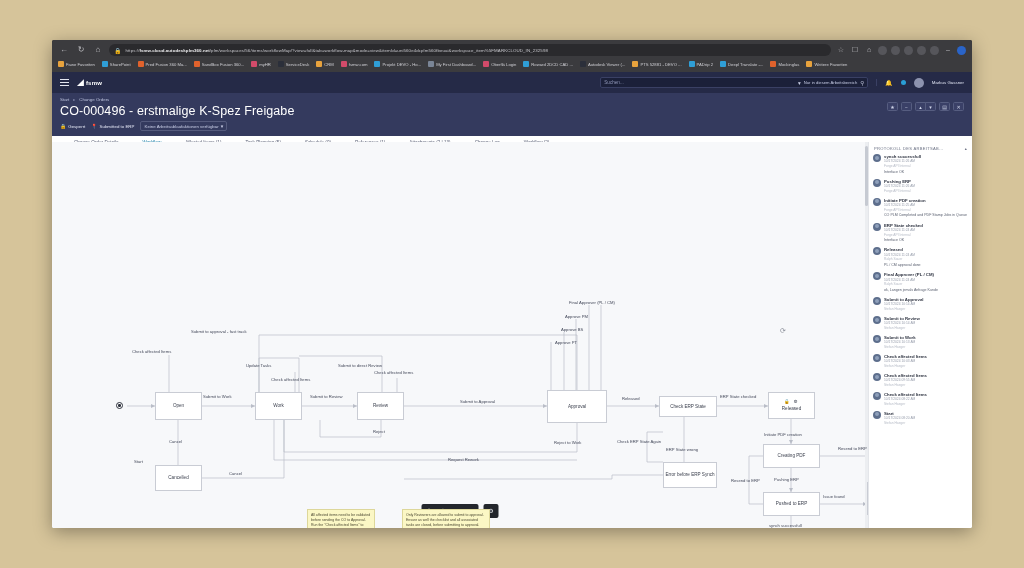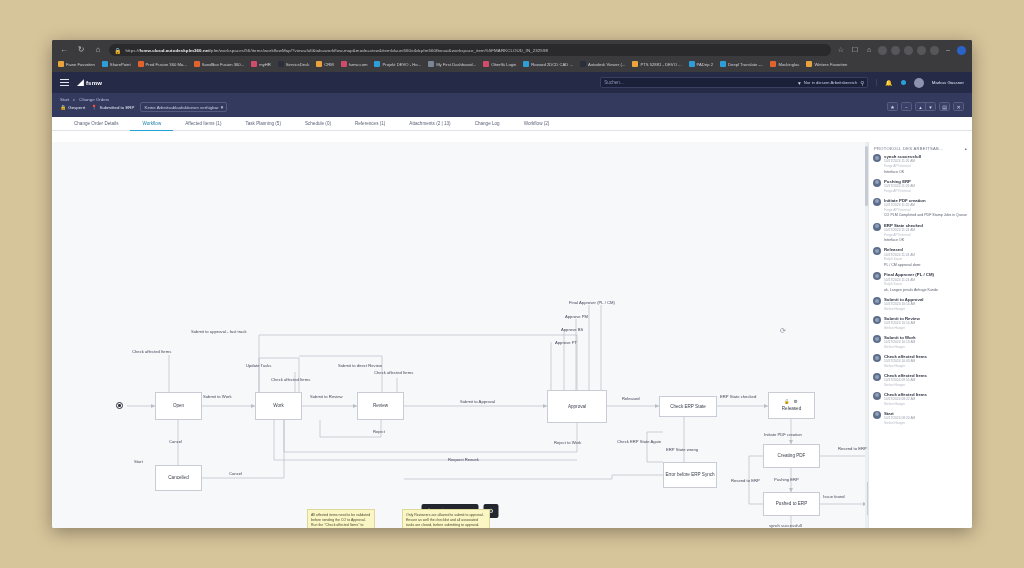--- a/index.html
+++ b/index.html
@@ -277,20 +277,21 @@
       <div class="avatarsm"></div>
       <span class="usr">Markus Gassner</span>
     </div>
 
     <div class="titlebar">
       <div class="crumbs">
         <span>Start</span>
         <span class="sep">▸</span>
         <span>Change Orders</span>
       </div>
+      <div class="pagetitle">CO-000496 - erstmalige K-Spez Freigabe</div>
       <div class="chips">
         <div class="chip">
           <span class="ci">🔒</span>
           <span>Gesperrt</span>
         </div>
         <div class="chip">
           <span class="ci">📍</span>
           <span>Submitted to ERP</span>
         </div>
         <div class="chip select">

